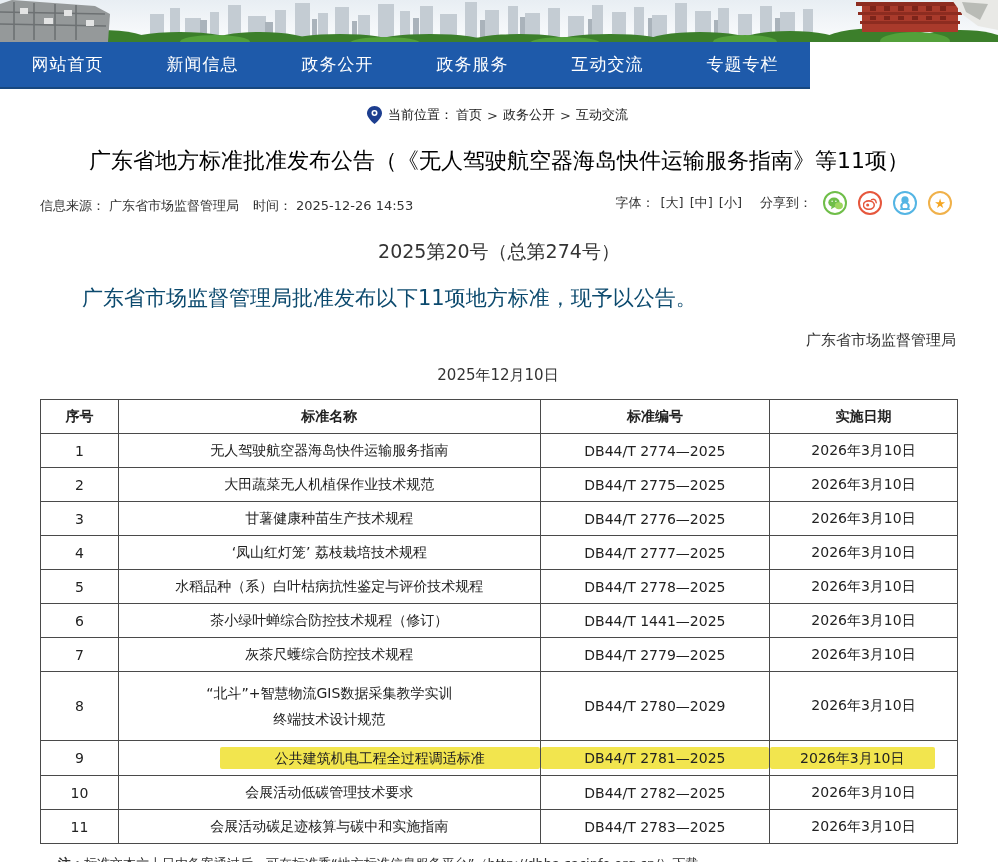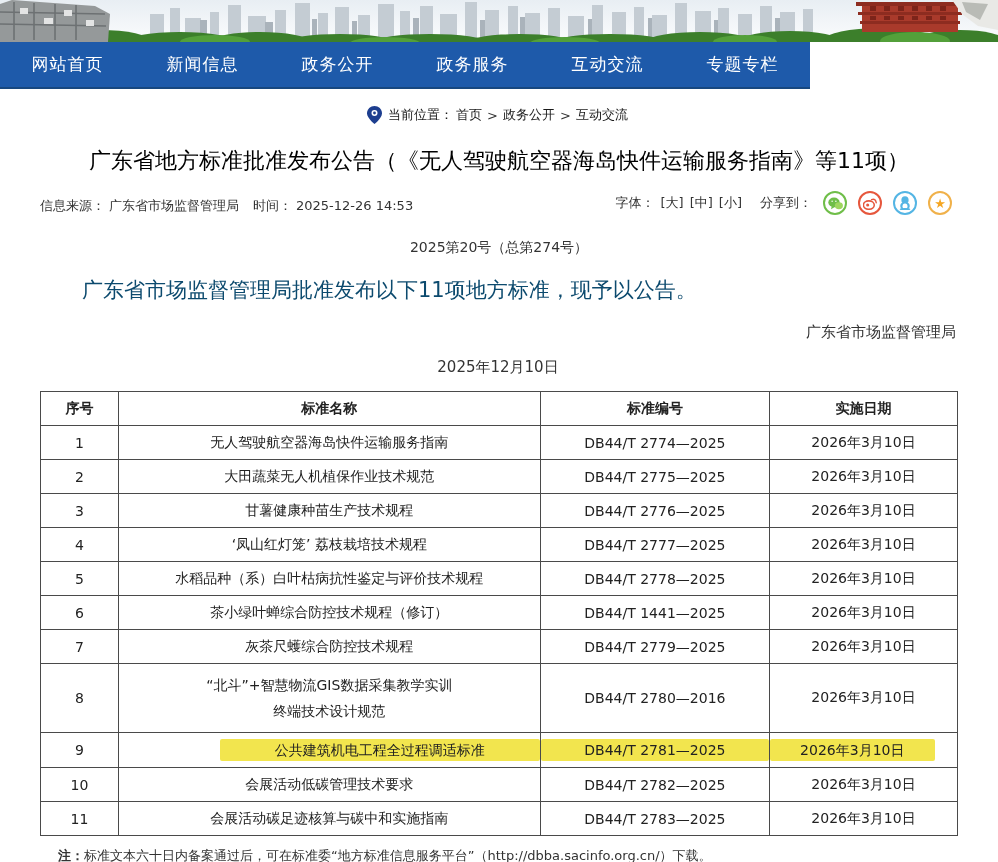--- a/index.html
+++ b/index.html
@@ -28,21 +28,21 @@
   .meta-left .gap { margin-left:10px; }
   .meta-right { display:flex; align-items:center; }
   .meta-right > span { margin-right:6px; }
   .fontsize-btn { cursor:pointer; margin-right:2px; }
   .share-ico { width:24px; height:24px; border-radius:50%; background:#fff; margin-left:5px; display:inline-flex; align-items:center; justify-content:center; cursor:pointer; }
   .ico-wechat { border:2px solid #6fbe49; }
   .ico-weibo  { border:2px solid #e6573d; }
   .ico-qq     { border:2px solid #54b5e4; }
   .ico-qzone  { border:2px solid #f0b14a; color:#f5a623; font-size:13px; line-height:1; }
 
-  .doc-no { text-align:center; font-size:14px; color:#333; margin-top:24px; }
+  .doc-no { text-align:center; font-size:19px; color:#333; margin-top:24px; }
   .body-p { font-size:21px; color:#0c4a6e; margin-top:22px; text-indent:2em; line-height:22px; }
   .sign   { text-align:right; font-size:15px; color:#333; margin-top:22px; padding-right:2px; }
   .sign-date { text-align:center; font-size:15px; color:#333; margin-top:16px; padding-right:2px; }
 
   
   table.std { width:100%; border-collapse:collapse; margin-top:14px; table-layout:fixed;padding-left:47px; }
   table.std th, table.std td { border:1px solid #4a4a4a; text-align:center; font-size:14px; color:#222; padding:7px 4px; vertical-align:middle; height:34px; }
   table.std th { font-weight:bold; }
   col.c-no   { width:8.5%; }
   col.c-name { width:46%; }
@@ -316,21 +316,21 @@
           <td>灰茶尺蠖综合防控技术规程</td>
           <td>DB44/T 2779—2025</td>
           <td>2026年3月10日</td>
         </tr>
         <tr class="two-line">
           <td>8</td>
           <td>
             <div class="nline">“北斗”+智慧物流GIS数据采集教学实训</div>
             <div class="nline">终端技术设计规范</div>
           </td>
-          <td>DB44/T 2780—2016</td>
+          <td>DB44/T 2780—2029</td>
           <td>2026年3月10日</td>
         </tr>
         <tr class="hl-row">
           <td>9</td>
           <td>
               <div class="band band-l">公共建筑机电工程全过程调适标准</div>
             </td>
           <td>
               <div class="band">DB44/T 2781—2025</div>
             </td>

